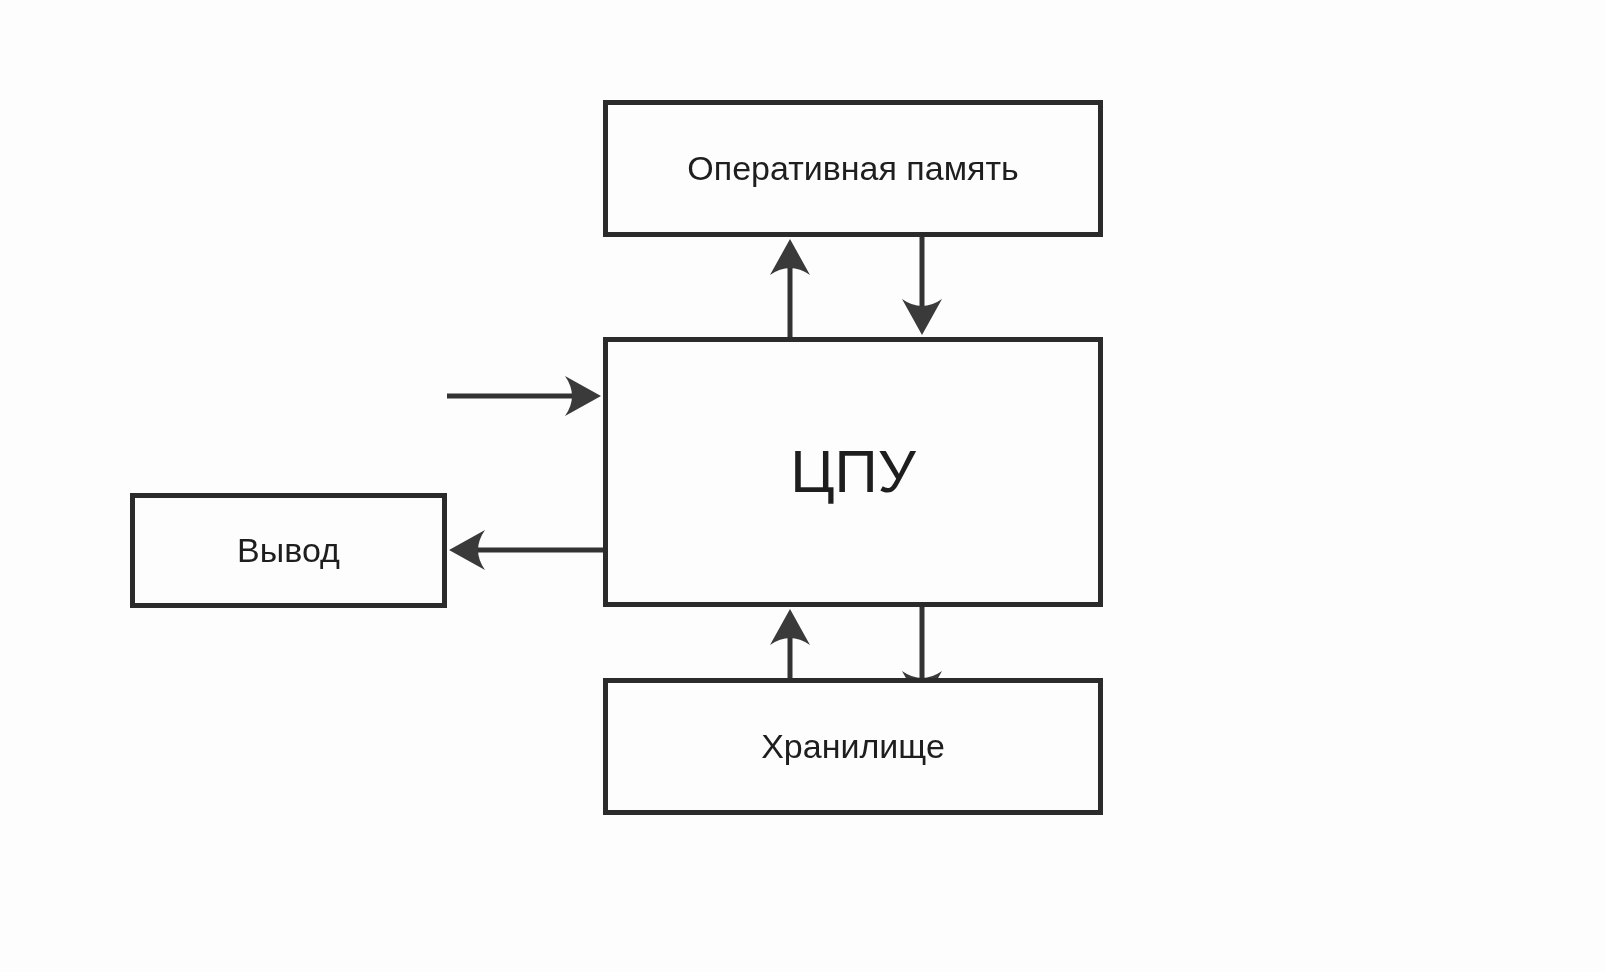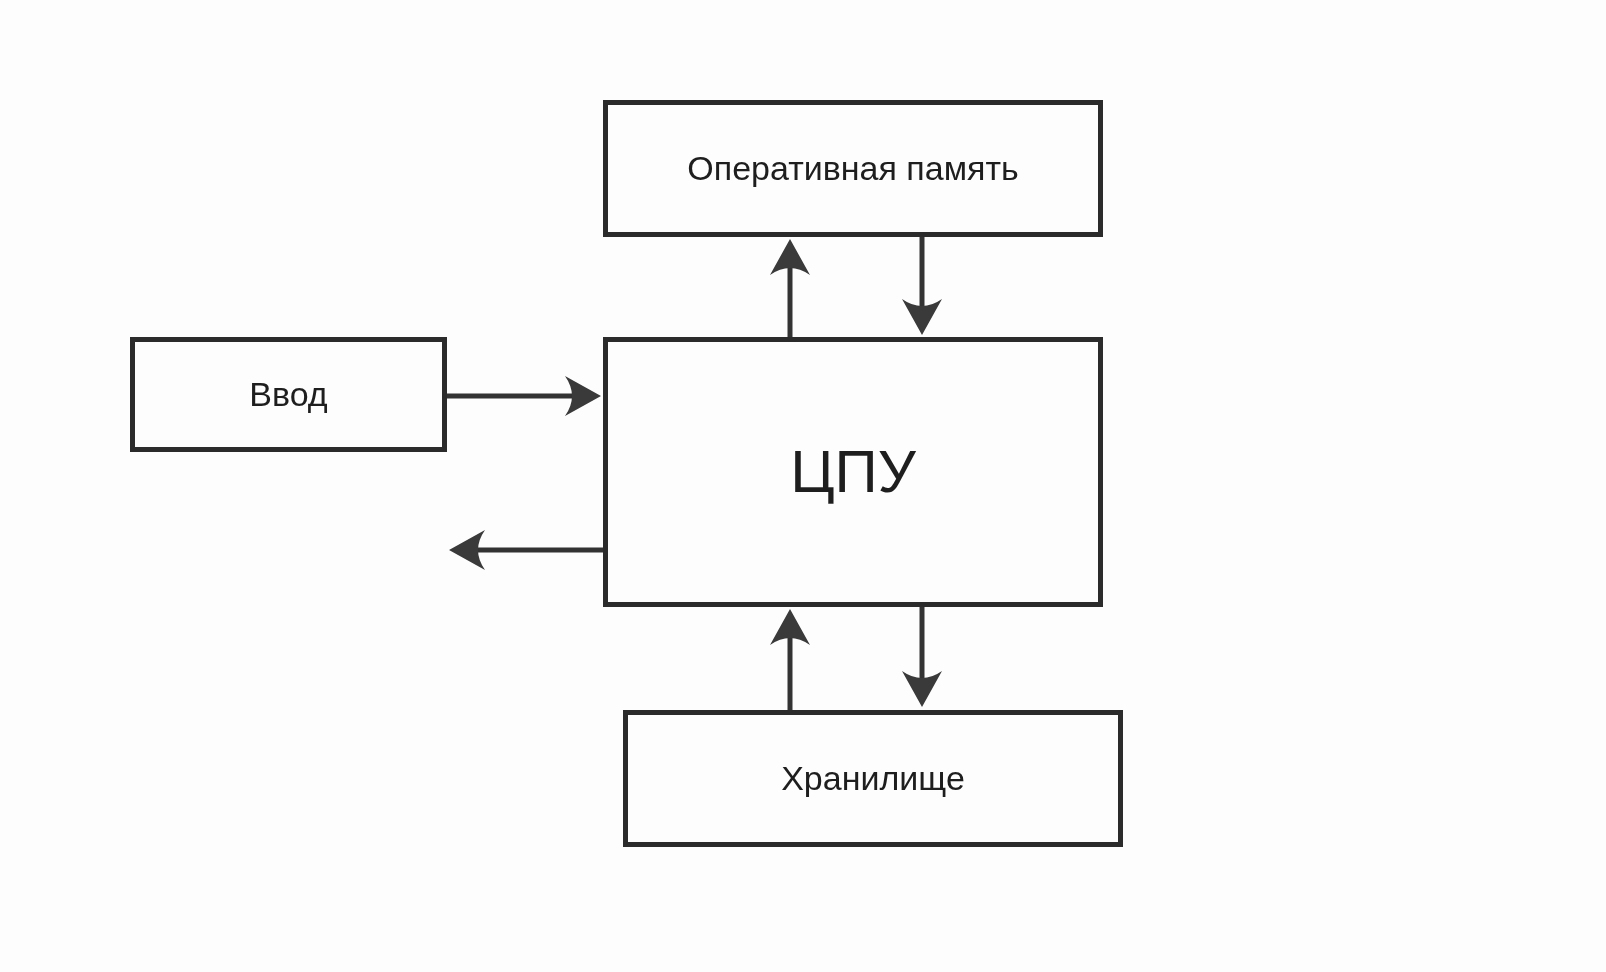--- a/index.html
+++ b/index.html
@@ -32,21 +32,21 @@
     justify-content: center;
     color: #1e1e1e;
   }
   .node .label {
     font-size: 34px;
     line-height: 1.2;
     white-space: nowrap;
   }
   .node-ram     { left: 603px; top: 100px; width: 500px; height: 137px; }
   .node-cpu     { left: 603px; top: 337px; width: 500px; height: 270px; }
-  .node-storage { left: 603px; top: 710px; width: 500px; height: 137px; margin-left: 20px; }
+  .node-storage { left: 603px; top: 678px; width: 500px; height: 137px; }
   .node-input   { left: 130px; top: 337px; width: 317px; height: 115px; }
   .node-output  { left: 130px; top: 493px; width: 317px; height: 115px; }
   .node-cpu .label { font-size: 60px; }
   .edge-stem {
     stroke: #333333;
     stroke-width: 5;
     fill: none;
   }
   .edge-head {
     fill: #3a3a3a;
@@ -88,24 +88,24 @@
     <g>
       <line class="edge-stem" x1="922" y1="605" x2="922" y2="679"></line>
       <path class="edge-head" d="M922,707 L902,671 Q922,685 942,671 Z"></path>
     </g>
   </svg>
 
   <div class="node node-ram">
     <span class="label">Оперативная память</span>
   </div>
 
-  <div class="node node-input">
-    <span class="label">Ввод</span>
+
+  <div class="node node-output">
+    <span class="label">Вывод</span>
   </div>
-
 
   <div class="node node-cpu">
     <span class="label">ЦПУ</span>
   </div>
 
   <div class="node node-storage">
     <span class="label">Хранилище</span>
   </div>
 
 </div>

